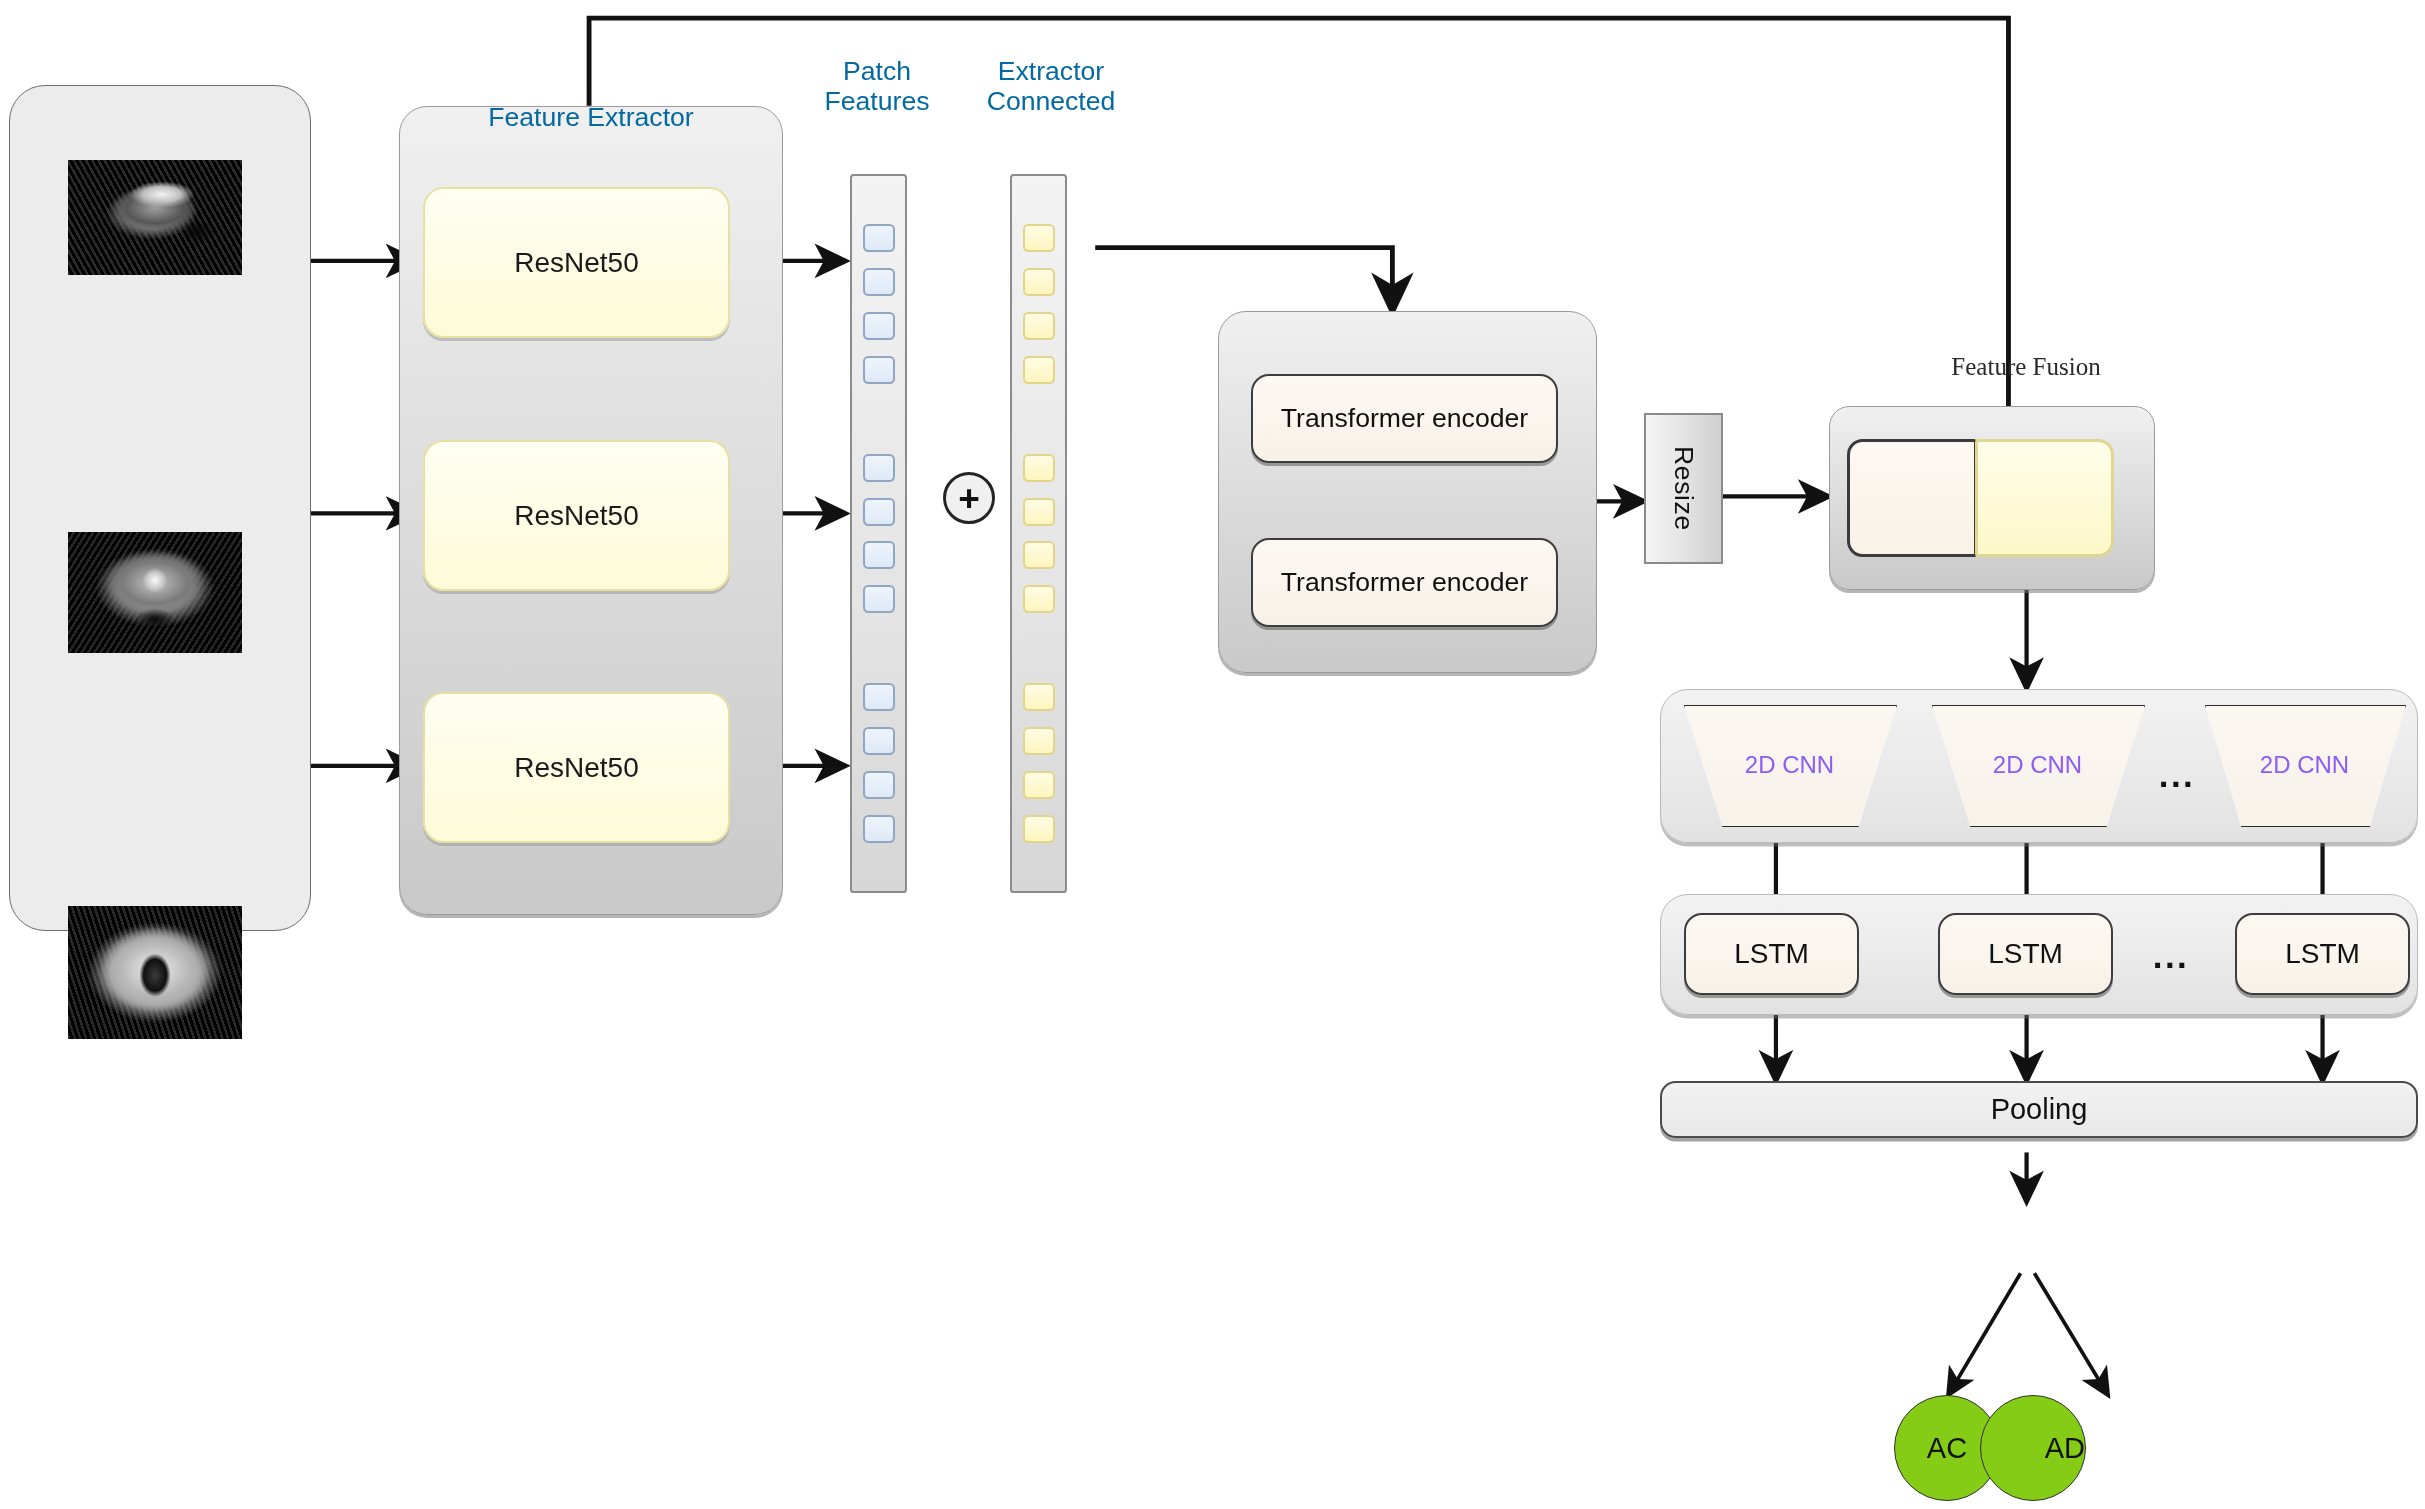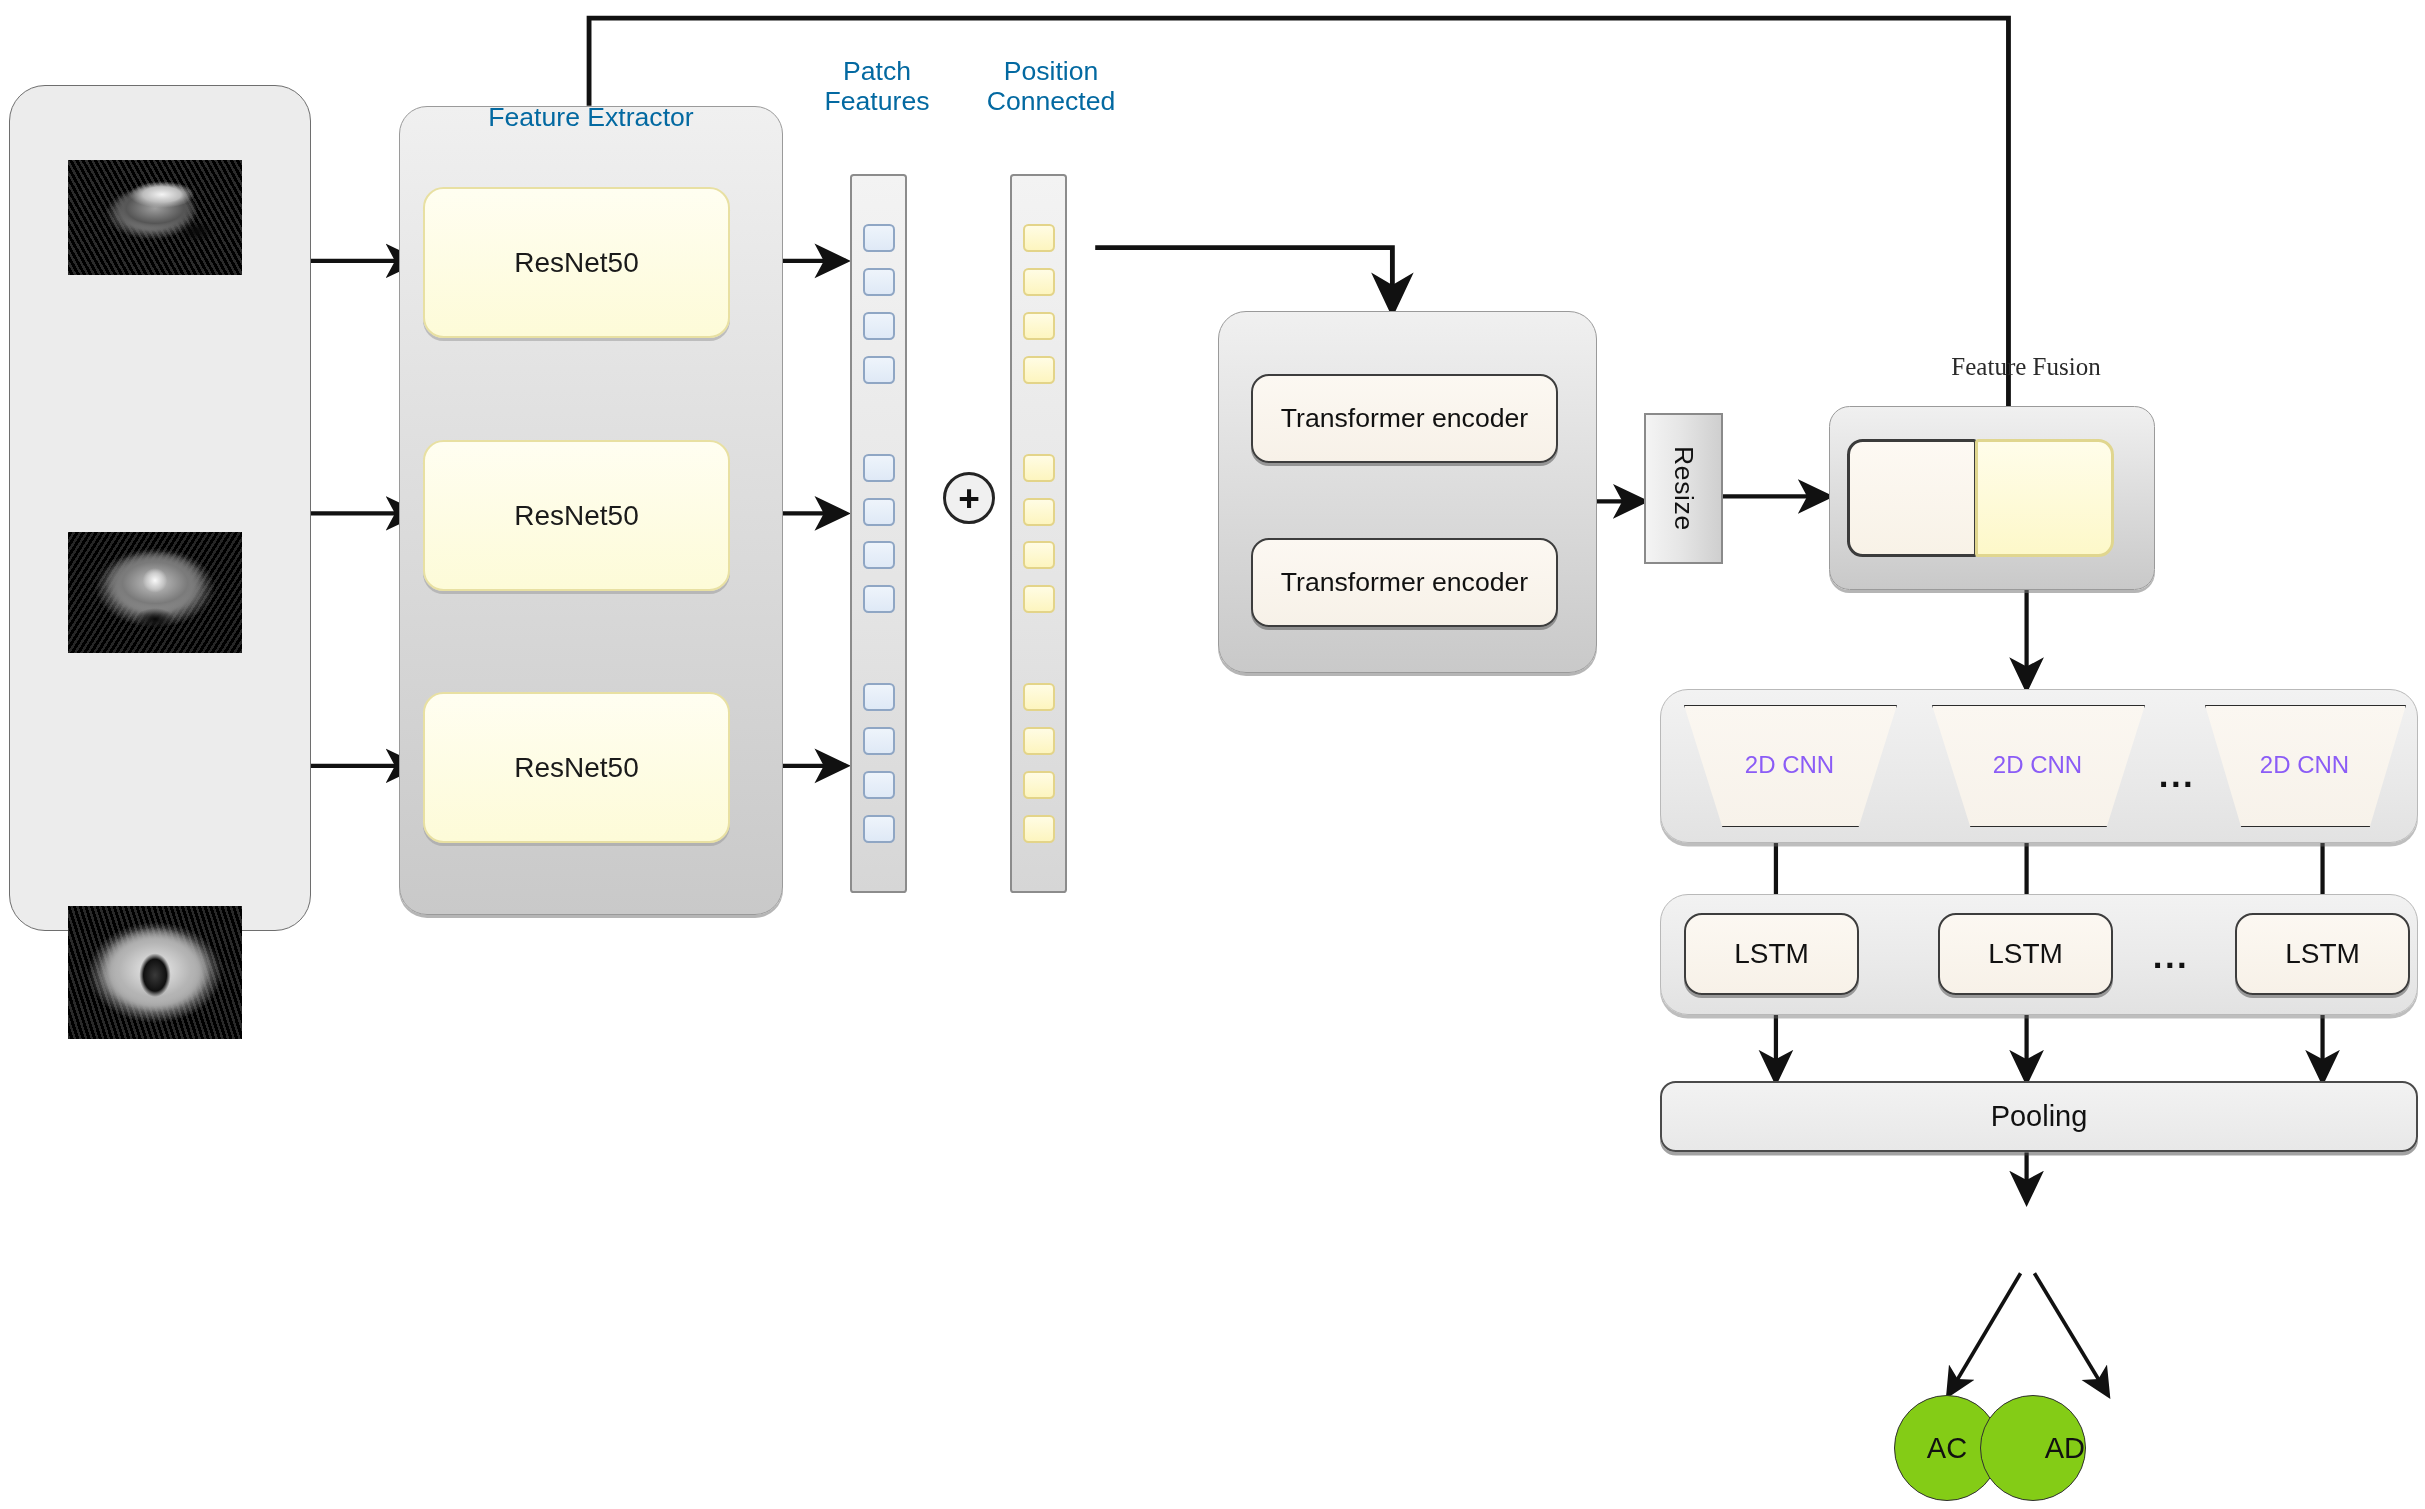--- a/index.html
+++ b/index.html
@@ -244,21 +244,21 @@
       <div class="cell blue"></div>
       <div class="cell blue"></div>
     </div>
   </div>
 
   <div class="node plusbadge" style="left:943px;top:472px;width:52px;height:52px;">
     <span>+</span>
   </div>
 
   <div class="labeltxt" style="left:974px;top:57px;width:154px;">
-    <div>Position</div>
+    <div>Extractor</div>
     <div>Connected</div>
   </div>
   <div class="node strip" style="left:1010px;top:174px;width:57px;height:719px;justify-content:space-around;padding:13.3px 0;">
     <div class="cellgroup">
       <div class="cell yel"></div>
       <div class="cell yel"></div>
       <div class="cell yel"></div>
       <div class="cell yel"></div>
     </div>
     <div class="cellgroup">
@@ -314,21 +314,21 @@
     <span>LSTM</span>
   </div>
   <div class="node ccard" style="left:1938px;top:913px;width:175px;height:82px;font-size:28px;">
     <span>LSTM</span>
   </div>
   <div class="dots" style="left:2138px;top:936px;width:66px;text-align:center;">...</div>
   <div class="node ccard" style="left:2235px;top:913px;width:175px;height:82px;font-size:28px;">
     <span>LSTM</span>
   </div>
 
-  <div class="node bar" style="left:1660px;top:1081px;width:758px;height:71px;">
+  <div class="node bar" style="left:1660px;top:1081px;width:758px;height:57px;">
     <span>Pooling</span>
   </div>
 
 
   <div class="node circ" style="left:1894px;top:1395px;width:106px;height:106px;">
     <span>AC</span>
   </div>
   <div class="node circ" style="left:1980px;top:1395px;width:106px;height:106px;justify-content:flex-end;">
     <span>AD</span>
   </div>

